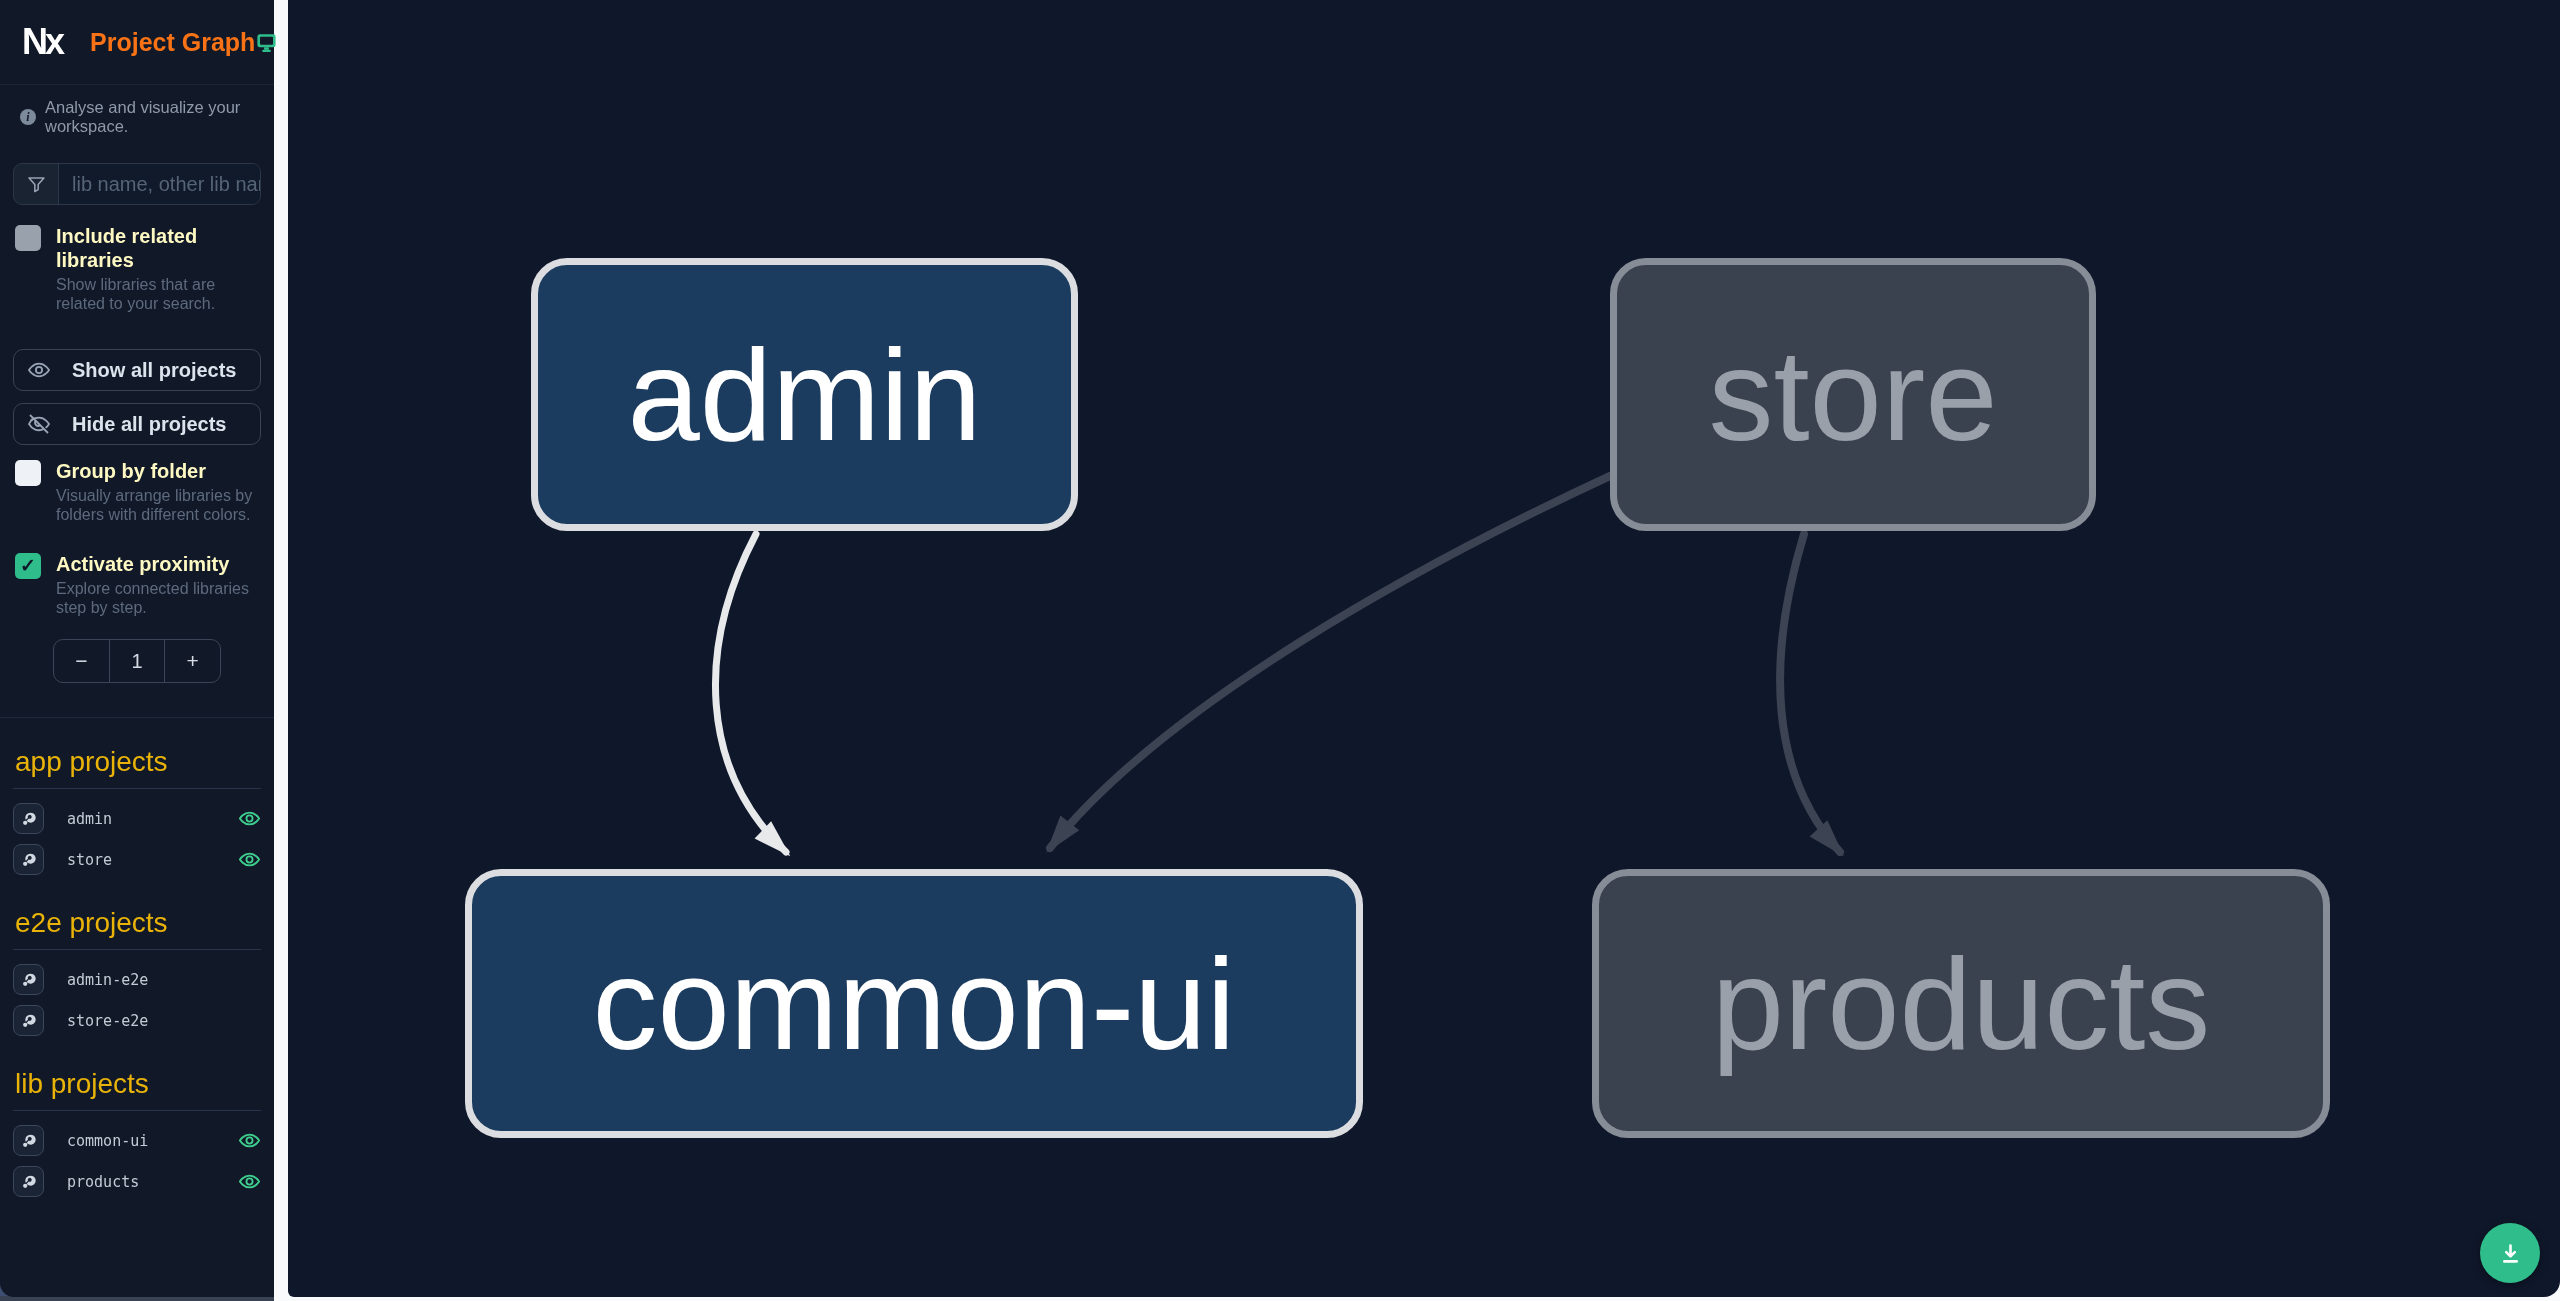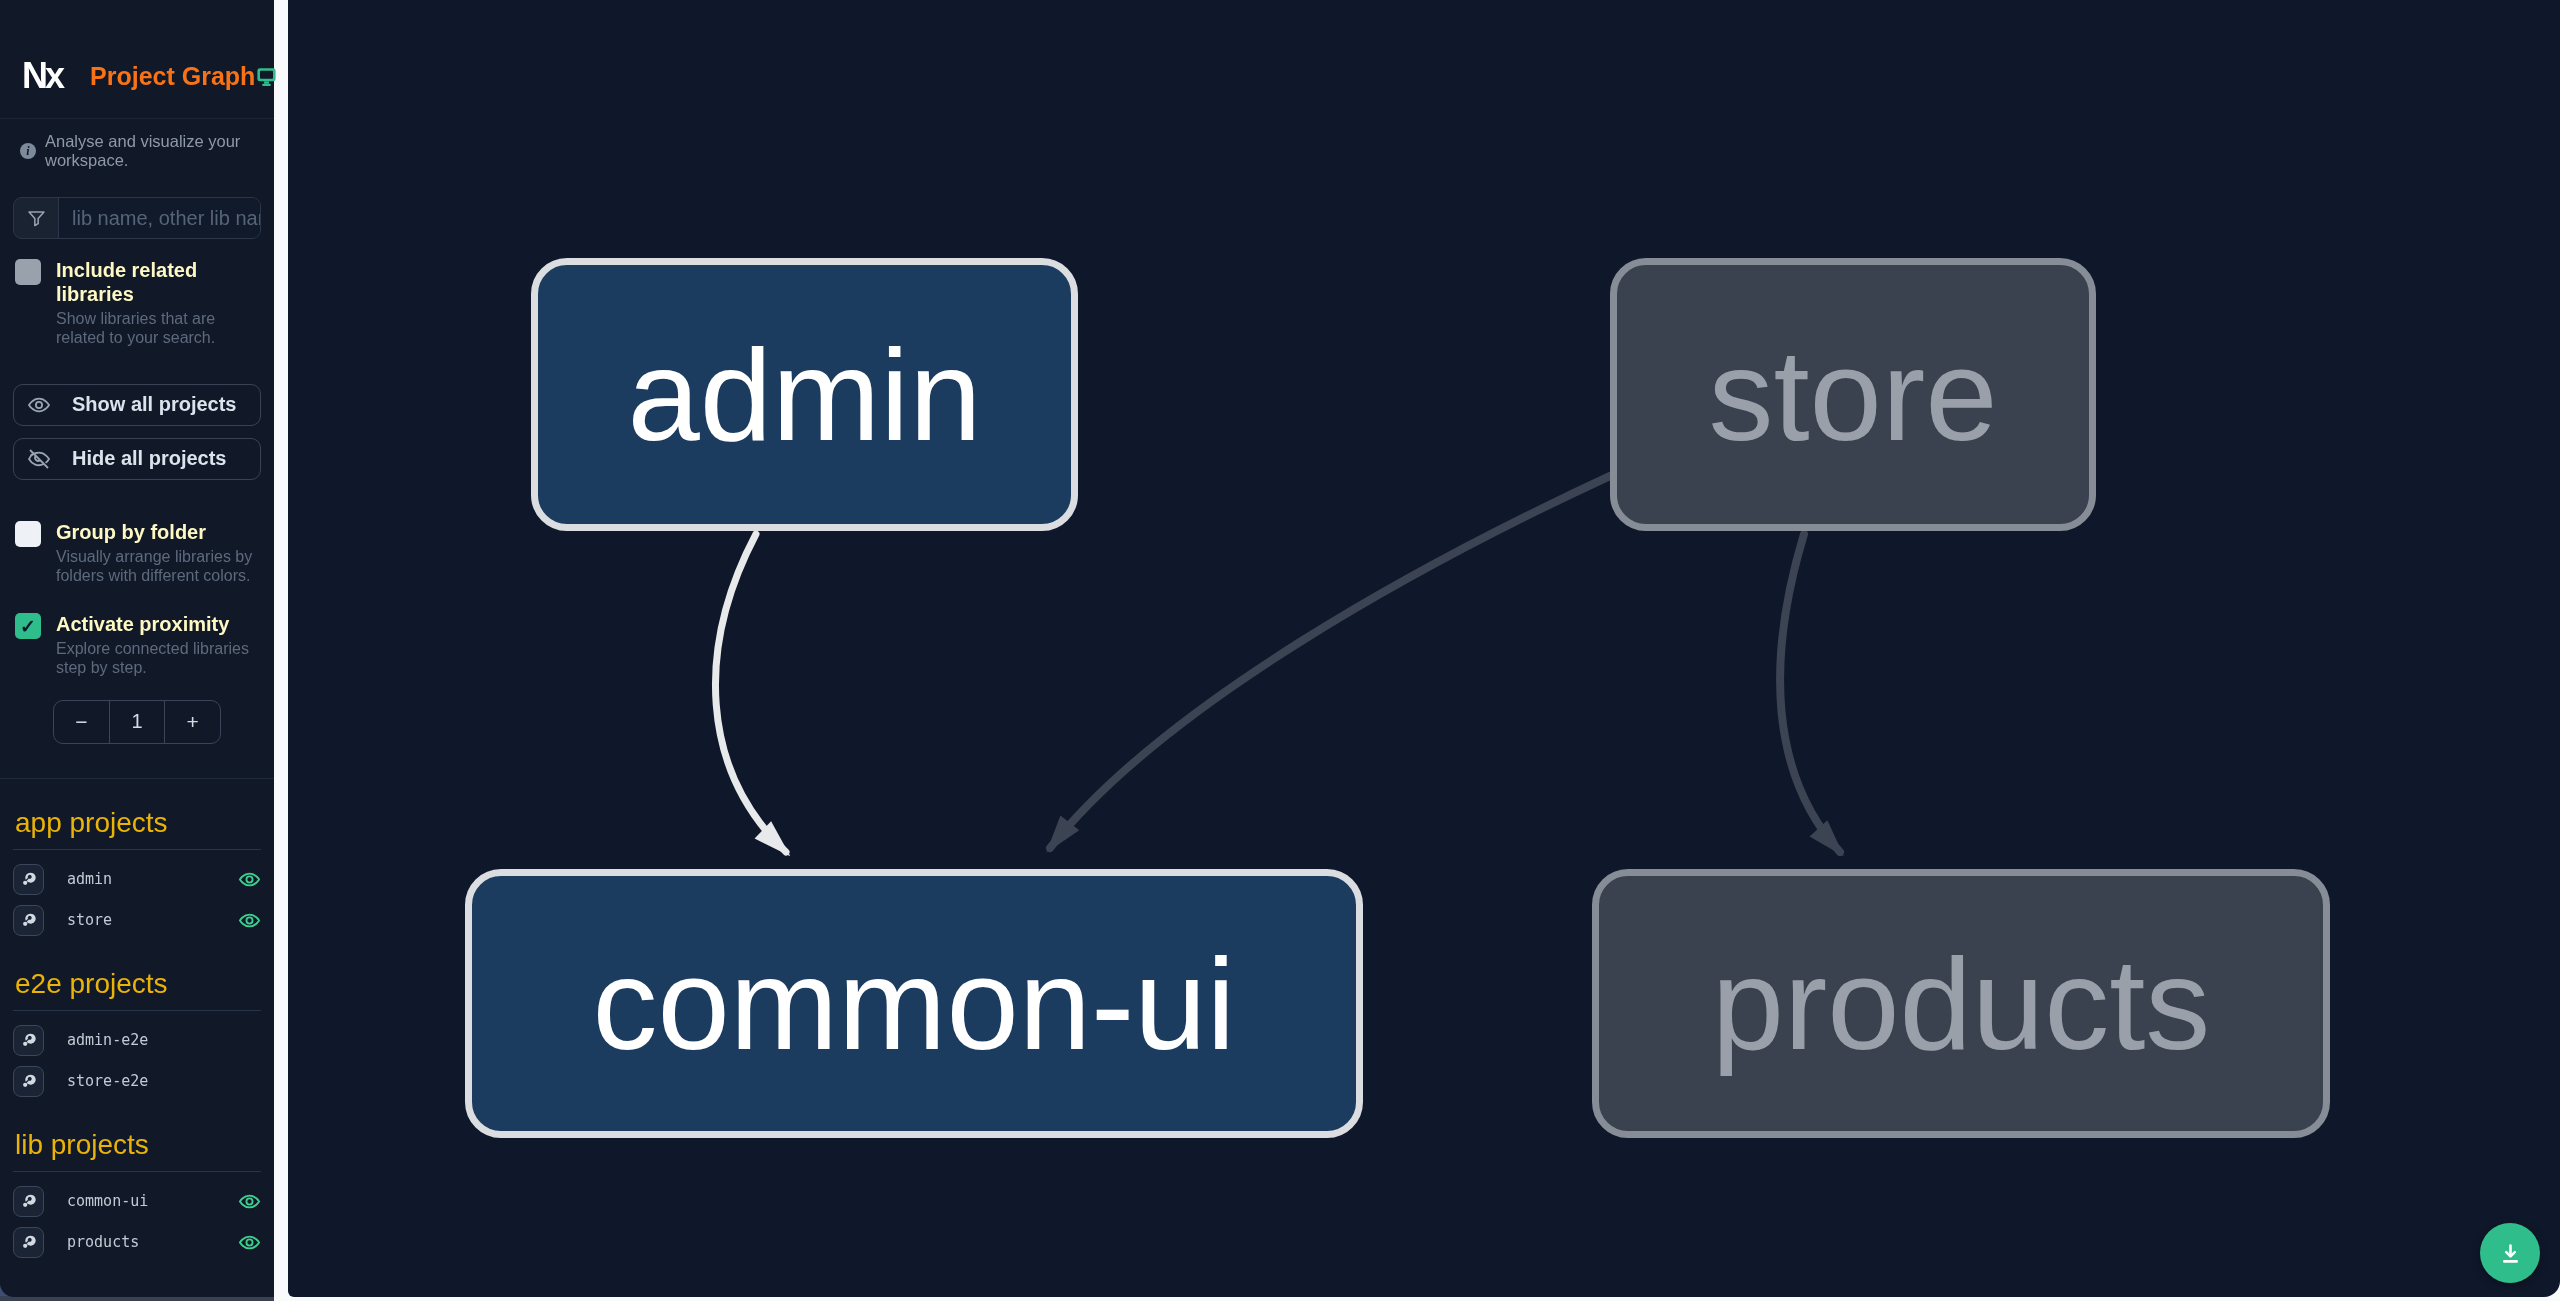--- a/index.html
+++ b/index.html
@@ -10,21 +10,21 @@
     -webkit-font-smoothing:antialiased;
   }
   
   #corner-accent{position:absolute;left:0;bottom:0;width:18px;height:18px;background:#3e4e72;z-index:1;}
   #sidebar-bottom-strip{position:absolute;left:0;bottom:0;width:274px;height:5px;background:#394252;z-index:1;}
 
   
   #sidebar{
     position:absolute;left:0;top:0;width:274px;height:1297px;
     background:#111827;border-bottom-left-radius:14px;z-index:2;
-    display:flex;flex-direction:column;justify-content:center;
+    display:flex;flex-direction:column;
   }
   .side-header{display:flex;align-items:center;height:84px;padding:0 22px 0 22px;border-bottom:1px solid #1c2535;flex:none;}
   .nx-logo{font-size:36px;font-weight:800;color:#ffffff;letter-spacing:-3px;line-height:1;}
   .app-title{font-size:25px;font-weight:700;color:#f97316;margin-left:28px;white-space:nowrap;}
   .monitor-btn{margin-left:auto;display:flex;align-items:center;cursor:pointer;}
 
   .info-row{display:flex;align-items:center;gap:9px;padding:0 20px;margin-top:13px;flex:none;}
   .info-icon{width:16px;height:16px;border-radius:50%;background:#7d8a9c;color:#111827;
     display:flex;align-items:center;justify-content:center;font-size:12px;font-weight:700;font-family:"Liberation Serif",serif;font-style:italic;flex:none;}
   .info-text{font-size:16.5px;color:#8e99a9;}
@@ -138,21 +138,21 @@
     <span style="display:flex;">
       <svg width="24" height="24" viewBox="0 0 24 24" fill="none" stroke="#98a4b5" stroke-width="1.8">
         <path d="M4 8.5C6 6.6 8.7 5.6 12 5.6c6.4 0 10 6.4 10 6.4s-1.2 2.1-3.4 3.9M8.8 8.9a3.1 3.1 0 0 0 4.3 4.4"></path>
         <path d="M3 3l18 18"></path>
         <path d="M6.2 6.4C3.5 8.3 2 12 2 12s2.2 4 6.3 5.6c2.9 1.1 6 .7 8.6-.7"></path>
       </svg>
     </span>
     <span class="side-btn-label">Hide all projects</span>
   </button>
 
-  <div class="check-row" style="margin-top:40px;">
+  <div class="check-row" style="margin-top:14px;">
     <span class="checkbox light"></span>
     <span>
       <div class="check-title">Group by folder</div>
       <div class="check-desc">Visually arrange libraries by folders with different colors.</div>
     </span>
   </div>
 
   <div class="check-row" style="margin-top:27px;">
     <span class="checkbox checked">✓</span>
     <span>

